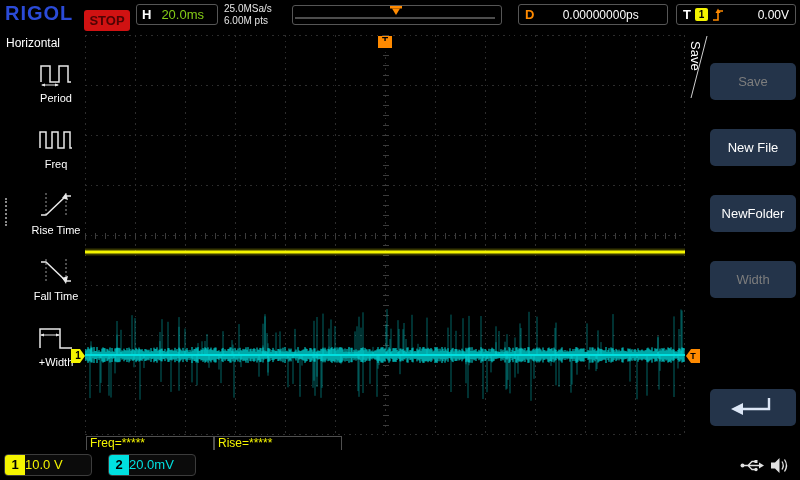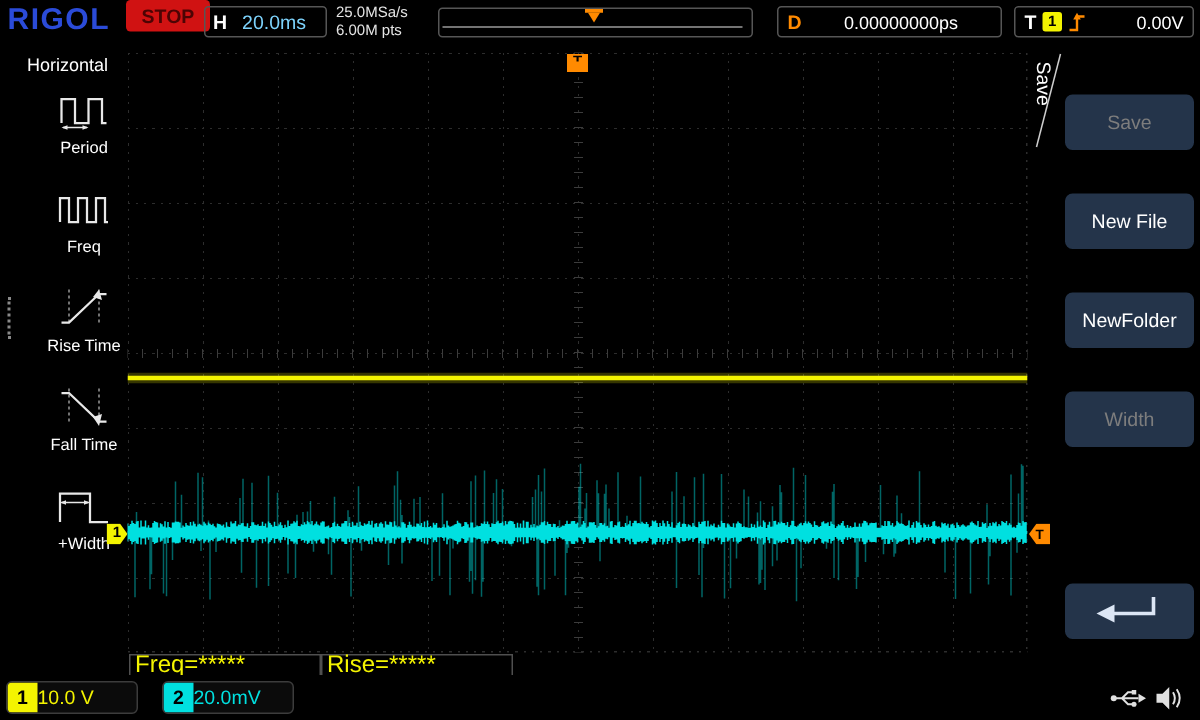--- a/index.html
+++ b/index.html
@@ -3,63 +3,63 @@
 <meta charset="utf-8">
 <style>
   html,body{margin:0;padding:0;background:#000;}
   .screen{position:relative;width:800px;height:480px;background:#000;overflow:hidden;
           font-family:"Liberation Sans",sans-serif;-webkit-font-smoothing:antialiased;}
   .abs{position:absolute;}
 
   
   .topbar{left:0;top:0;width:800px;height:30px;background:#000;}
   .brand{left:5px;top:2px;font-size:20px;font-weight:bold;letter-spacing:1px;color:#2b4bd8;}
-  .stopbox{left:84px;top:0;width:56px;height:21px;background:#d01212;border-radius:3px;
+  .stopbox{left:84px;top:10px;width:46px;height:21px;background:#d01212;border-radius:3px;
            color:#4d0404;font-weight:bold;font-size:13px;text-align:center;line-height:21px;}
   .hbox{left:136px;top:4px;width:82px;height:21px;border:1px solid #565656;border-radius:3px;
         box-sizing:border-box;display:flex;align-items:center;}
   .hletter{font-weight:bold;font-size:13px;color:#fff;margin-left:5px;}
-  .tbval{font-size:13px;color:#7dd3fc;margin-left:10px;}
+  .tbval{font-size:13px;color:#84cc16;margin-left:10px;}
   .acq{left:224px;top:3px;font-size:10px;color:#e5e5e5;line-height:12px;}
   .strip{left:292px;top:5px;width:210px;height:20px;border:1px solid #565656;border-radius:3px;box-sizing:border-box;}
   .dbox{left:518px;top:4px;width:150px;height:21px;border:1px solid #565656;border-radius:3px;
         box-sizing:border-box;display:flex;align-items:center;}
   .dletter{color:#ff8a00;font-weight:bold;font-size:13px;margin-left:6px;}
   .dval{color:#fff;font-size:12px;flex:1;text-align:center;}
   .tbox{left:676px;top:4px;width:120px;height:21px;border:1px solid #565656;border-radius:3px;
         box-sizing:border-box;display:flex;align-items:center;gap:4px;padding:0 6px;}
   .tletter{color:#fff;font-weight:bold;font-size:13px;}
   .tsrc{width:13px;height:13px;color:#000;font-size:10px;font-weight:bold;text-align:center;
         line-height:13px;border-radius:2px;}
   .tlev{color:#fff;font-size:12px;margin-left:auto;}
 
   
   .sidebar{left:0;top:30px;width:64px;height:420px;background:#000;}
-  .sidebar-title{position:absolute;left:18px;top:6px;font-size:12px;color:#fff;}
+  .sidebar-title{position:absolute;left:6px;top:6px;font-size:12px;color:#fff;}
   .meas-item{position:absolute;left:0;width:64px;height:62px;text-align:center;cursor:default;margin-left:24px;}
   .meas-item svg{margin-top:5px;}
   .meas-label{display:block;margin-top:1px;font-size:11px;color:#fff;}
   .scroll-dots{position:absolute;left:5px;top:168px;width:0;height:28px;border-left:2px dotted #8a8a8a;}
 
   
   .plot{left:85px;top:35px;width:600px;height:400px;}
   .trig-top{left:378px;top:36px;width:14px;}
   .trig-top .sq{display:block;width:14px;height:12px;background:#ff8a00;color:#000;
                 font-size:10px;font-weight:bold;text-align:center;line-height:12px;}
   .trig-top .tri{width:0;height:0;border-left:7px solid transparent;border-right:7px solid transparent;
                  border-top:7px solid #ff8a00;}
   .ch1-marker{left:71px;top:349px;width:14px;height:14px;color:#000;font-size:10px;font-weight:bold;
               text-align:center;line-height:14px;clip-path:polygon(0 0,64% 0,100% 50%,64% 100%,0 100%);}
   .trig-right{left:686px;top:349px;width:14px;height:14px;background:#ff8a00;color:#000;font-size:9px;
               font-weight:bold;text-align:center;line-height:14px;
               clip-path:polygon(100% 0,36% 0,0 50%,36% 100%,100% 100%);}
 
   
   .meas-box{position:absolute;top:436px;height:15px;width:128px;border:1px solid #4f4f4f;
-            box-sizing:border-box;background:#000;color:#f4f400;font-size:16px;line-height:13px;padding-left:3px;}
+            box-sizing:border-box;background:#000;color:#f4f400;font-size:12px;line-height:13px;padding-left:3px;}
 
   
   .menu-tab{left:686px;top:34px;width:24px;height:66px;}
   .menu-tab-label{position:absolute;left:2px;top:7px;writing-mode:vertical-rl;font-size:13px;color:#fff;}
   .menu-btn{position:absolute;left:710px;width:86px;height:37px;background:#24344a;border-radius:5px;
             color:#fff;font-size:13px;display:flex;align-items:center;justify-content:center;cursor:pointer;}
   .menu-btn.disabled{color:#7d7d7d;cursor:default;}
 
   
   .bottombar{left:0;top:450px;width:800px;height:30px;background:#000;}

